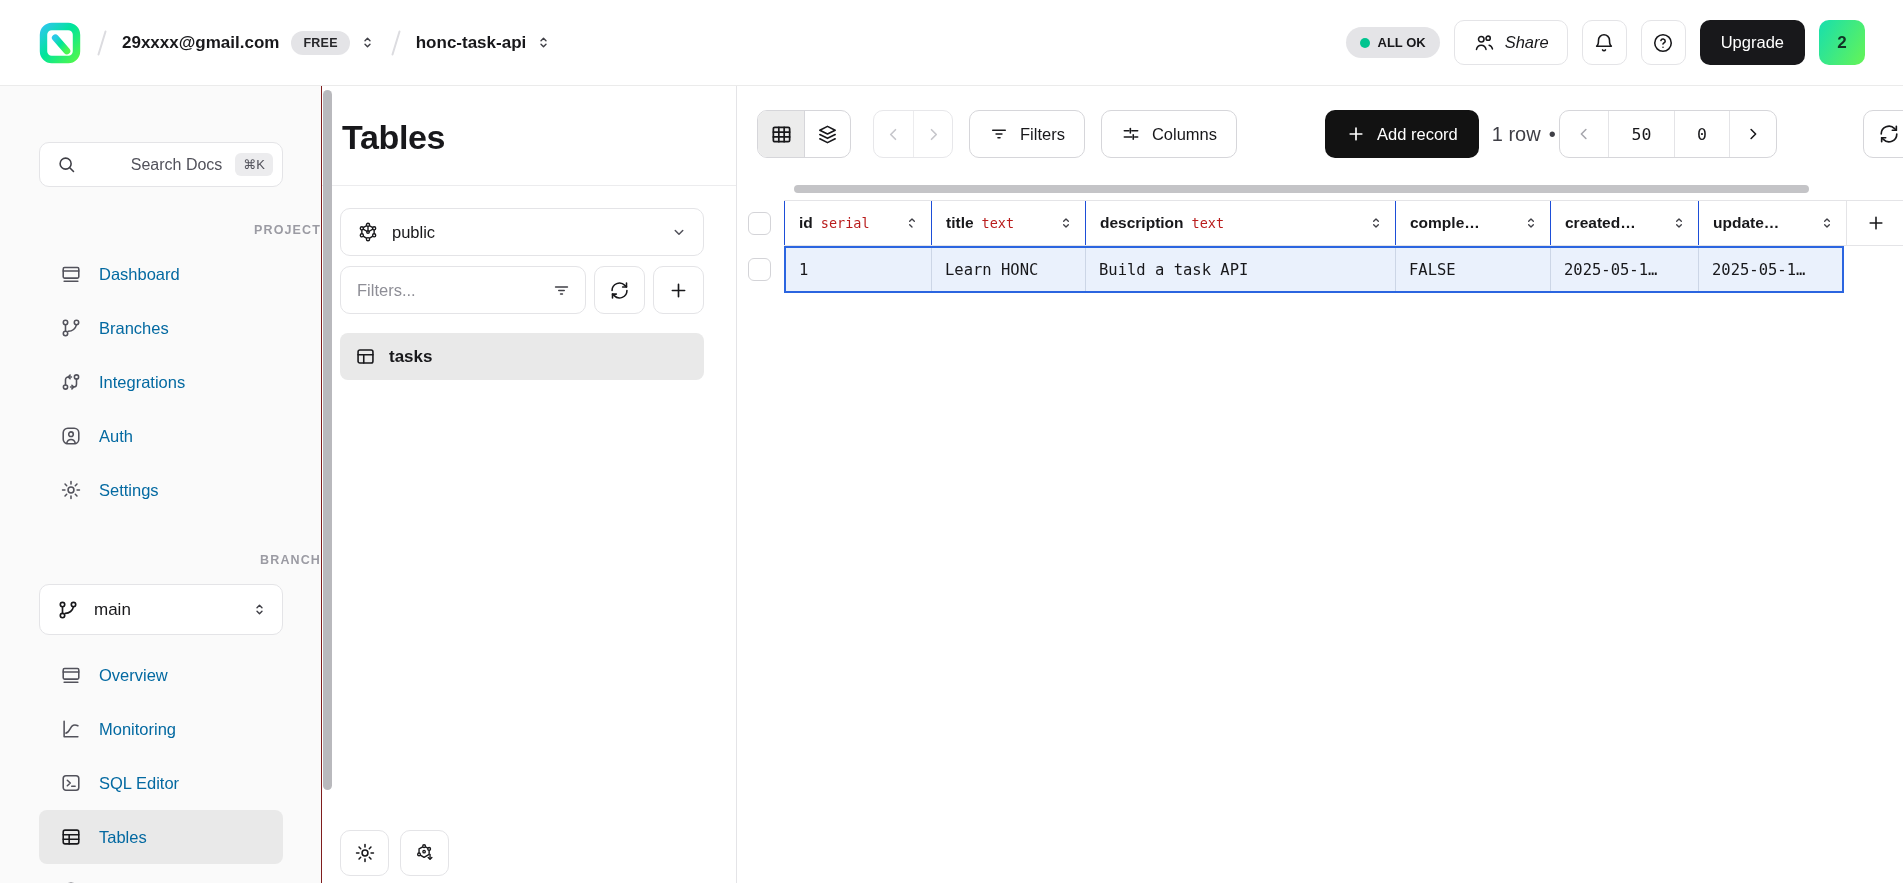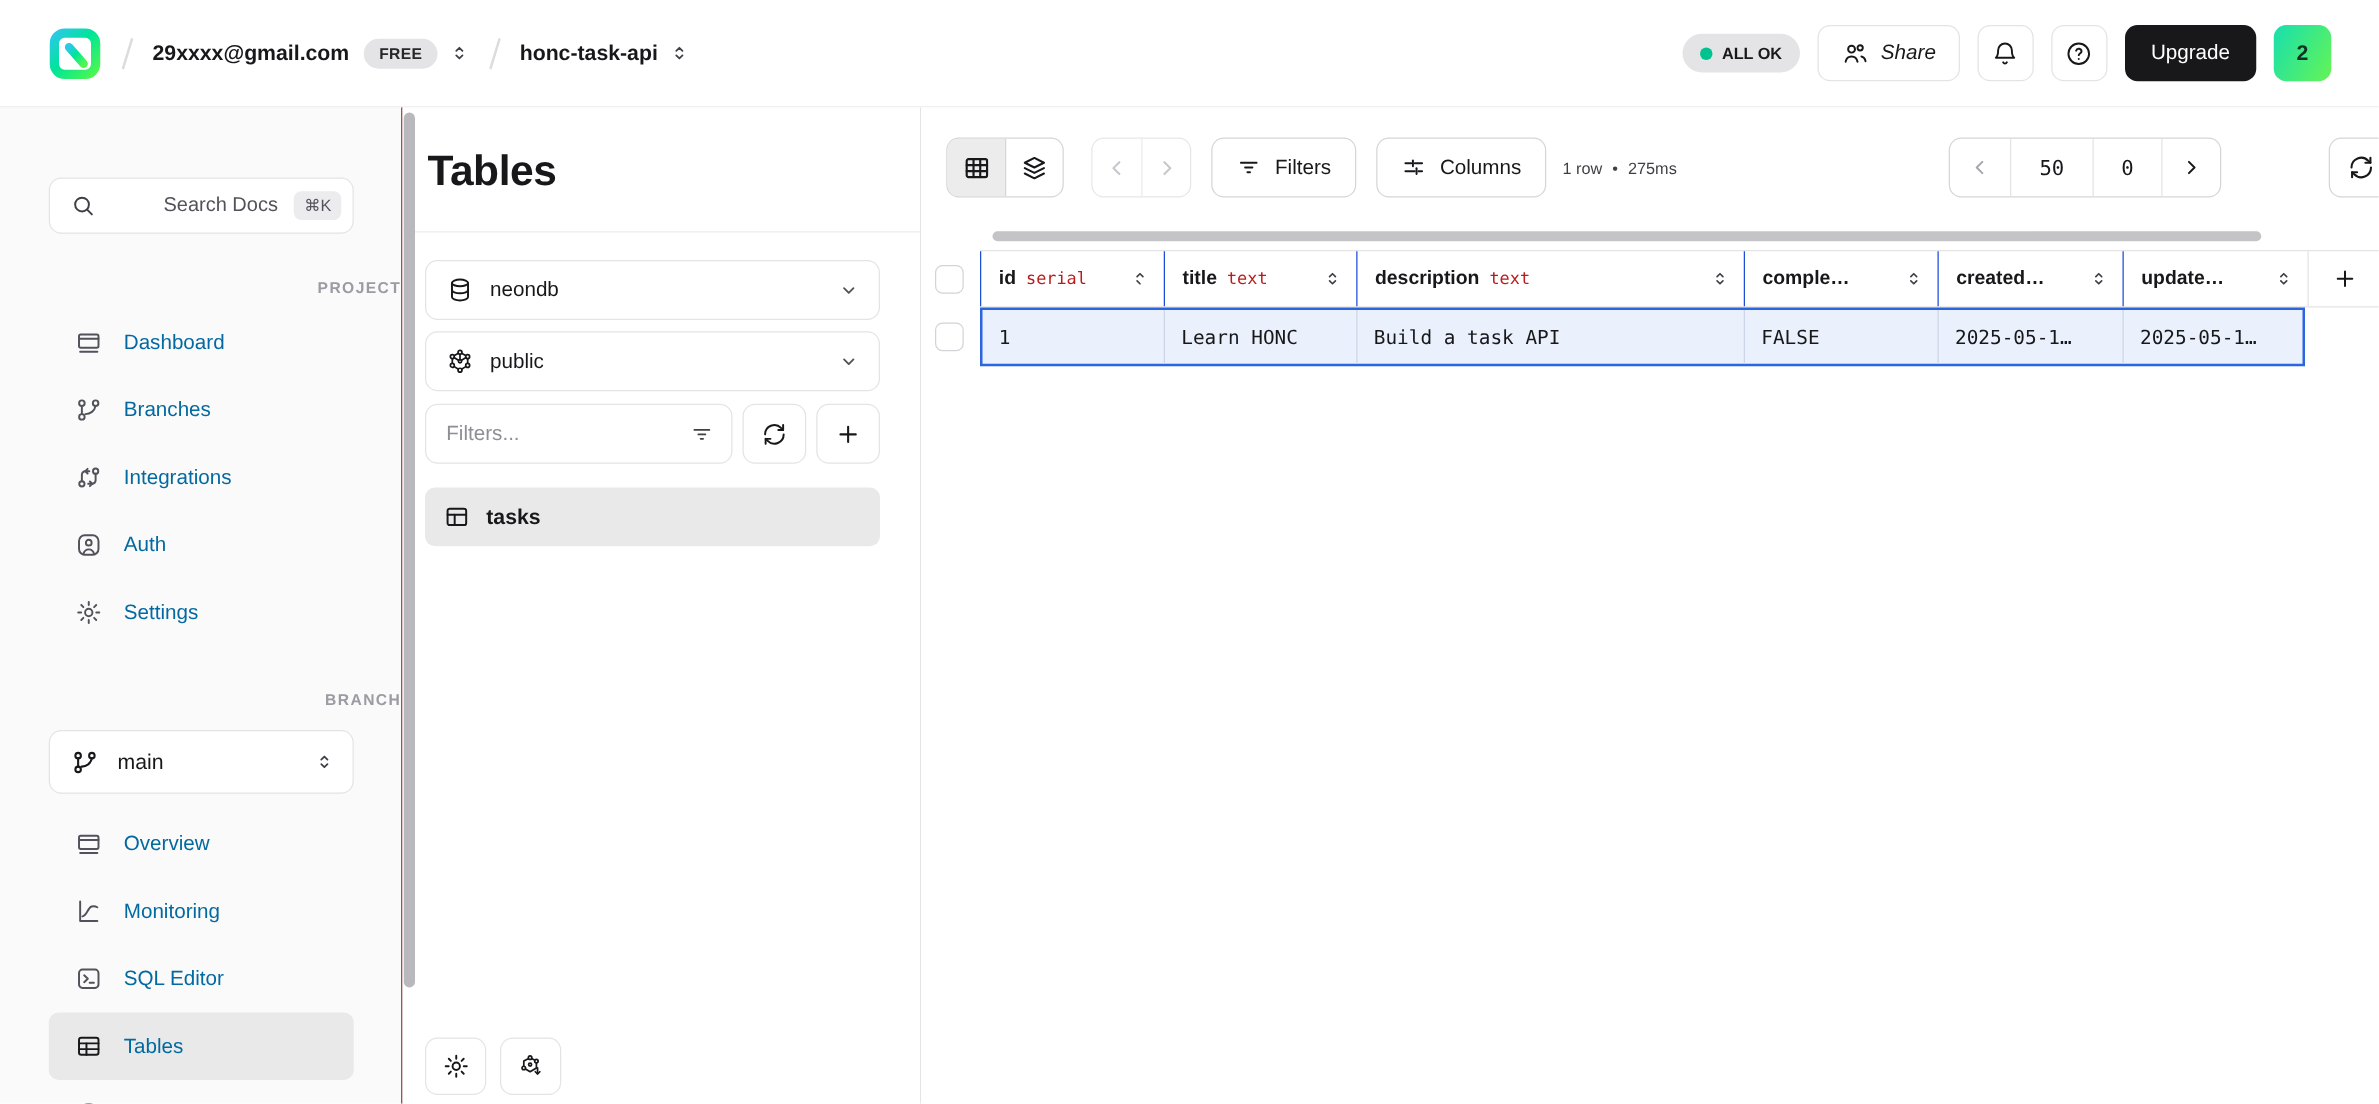--- a/index.html
+++ b/index.html
@@ -60,21 +60,21 @@
   .seg-cell { width:46px; display:flex; align-items:center; justify-content:center; cursor:pointer; color:#18181b; }
   .seg-cell.active { background:#ececec; }
   .seg-cell + .seg-cell { border-left:1px solid #d6d6da; }
   .navgroup { display:flex; height:48px; border:1px solid #e7e7ea; border-radius:10px; overflow:hidden; margin-left:22px; background:#fff; }
   .navgroup .ncell { width:39px; display:flex; align-items:center; justify-content:center; color:#c6c6cb; cursor:pointer; }
   .navgroup .ncell + .ncell { border-left:1px solid #ececee; }
   .tbtn { height:48px; border:1px solid #d6d6da; border-radius:10px; background:#fff; display:flex; align-items:center; gap:11px; padding:0 19px; font-size:16.5px; font-weight:500; color:#18181b; cursor:pointer; }
   .filters-btn { margin-left:16px; }
   .columns-btn { margin-left:16px; }
   .add-btn { margin-left:88px; background:#121212; border:none; color:#fff; padding:0 21px; gap:11px; }
-  .result { margin-left:13px; display:flex; align-items:center; gap:8px; font-size:13px; font-weight:500; color:#3f3f46; white-space:nowrap; }
+  .result { margin-left:13px; display:flex; align-items:center; gap:8px; font-size:20px; font-weight:500; color:#3f3f46; white-space:nowrap; }
   .pag { position:absolute; right:126px; top:0; height:48px; display:flex; border:1px solid #d6d6da; border-radius:10px; overflow:hidden; background:#fff; }
   .pag-cell { display:flex; align-items:center; justify-content:center; cursor:pointer; }
   .pag-cell + .pag-cell { border-left:1px solid #e4e4e7; }
   .pag-num { font-family:"DejaVu Sans Mono", monospace; font-size:16.5px; color:#18181b; }
   .refresh-right { position:absolute; right:-12px; top:0; width:52px; height:48px; border:1px solid #d6d6da; border-radius:10px; background:#fff; display:flex; align-items:center; justify-content:center; cursor:pointer; }
   .h-scrollbar { position:absolute; top:99px; left:57px; width:1015px; height:8px; border-radius:4px; background:#c4c4c7; cursor:pointer; }
 
   
   .grid { position:absolute; top:114px; left:0; right:0; }
   .t-row { display:flex; }
@@ -312,35 +312,20 @@
     </div>
   </nav>
 
   <div class="v-scrollbar"></div>
 
   <aside class="tables-panel">
     <div class="panel-title">Tables</div>
     <div class="panel-body">
       <div class="panel-select">
         <span>
-          <svg width="22" height="22" viewBox="0 0 24 24" fill="none" stroke="#18181b" stroke-width="1.7" stroke-linecap="round">
-              <ellipse cx="12" cy="5.8" rx="7" ry="2.9"></ellipse>
-              <path d="M5 5.8v12.4c0 1.6 3.1 2.9 7 2.9s7-1.3 7-2.9V5.8"></path>
-              <path d="M5 12c0 1.6 3.1 2.9 7 2.9s7-1.3 7-2.9"></path>
-            </svg>
-        </span>
-        <span>neondb</span>
-        <span class="chev">
-          <svg width="18" height="18" viewBox="0 0 24 24" fill="none" stroke="currentColor" stroke-width="2" stroke-linecap="round" stroke-linejoin="round">
-              <path d="m7 10 5 5 5-5"></path>
-            </svg>
-        </span>
-      </div>
-      <div class="panel-select">
-        <span>
           <svg width="22" height="22" viewBox="0 0 24 24" fill="none" stroke="#18181b" stroke-width="1.5" stroke-linecap="round" stroke-linejoin="round">
               <path d="M12 4.2 18.7 8v7.6L12 19.8 5.3 15.6V8Z"></path>
               <circle cx="12" cy="4.2" r="1.7" fill="#fff"></circle>
               <circle cx="18.7" cy="8" r="1.7" fill="#fff"></circle>
               <circle cx="18.7" cy="15.6" r="1.7" fill="#fff"></circle>
               <circle cx="12" cy="19.8" r="1.7" fill="#fff"></circle>
               <circle cx="5.3" cy="15.6" r="1.7" fill="#fff"></circle>
               <circle cx="5.3" cy="8" r="1.7" fill="#fff"></circle>
               <circle cx="12" cy="12" r="1.4"></circle>
               <path d="M12 6v4.6M6.8 8.8l3.8 2.4M17.2 8.8l-3.8 2.4"></path>
@@ -471,20 +456,28 @@
           <svg width="20" height="20" viewBox="0 0 24 24" fill="none" stroke="currentColor" stroke-width="1.9" stroke-linecap="round">
               <path d="M4 8h5.5M13 8h7"></path>
               <path d="M11.2 5.3v5.4"></path>
               <path d="M4 15.5h9M16.5 15.5H20"></path>
               <path d="M14.7 12.8v5.4"></path>
             </svg>
         </span>
         <span>Columns</span>
       </button>
 
+      <button class="tbtn add-btn">
+        <span>
+          <svg width="20" height="20" viewBox="0 0 24 24" fill="none" stroke="currentColor" stroke-width="2" stroke-linecap="round">
+              <path d="M12 5v14M5 12h14"></path>
+            </svg>
+        </span>
+        <span>Add record</span>
+      </button>
 
       <div class="result">
         <span>1 row</span>
         <span>•</span>
         <span>275ms</span>
       </div>
 
       <div class="pag">
         <div class="pag-cell" style="width:48px;color:#a6a6ad">
           <svg width="18" height="18" viewBox="0 0 24 24" fill="none" stroke="currentColor" stroke-width="2.1" stroke-linecap="round" stroke-linejoin="round">

